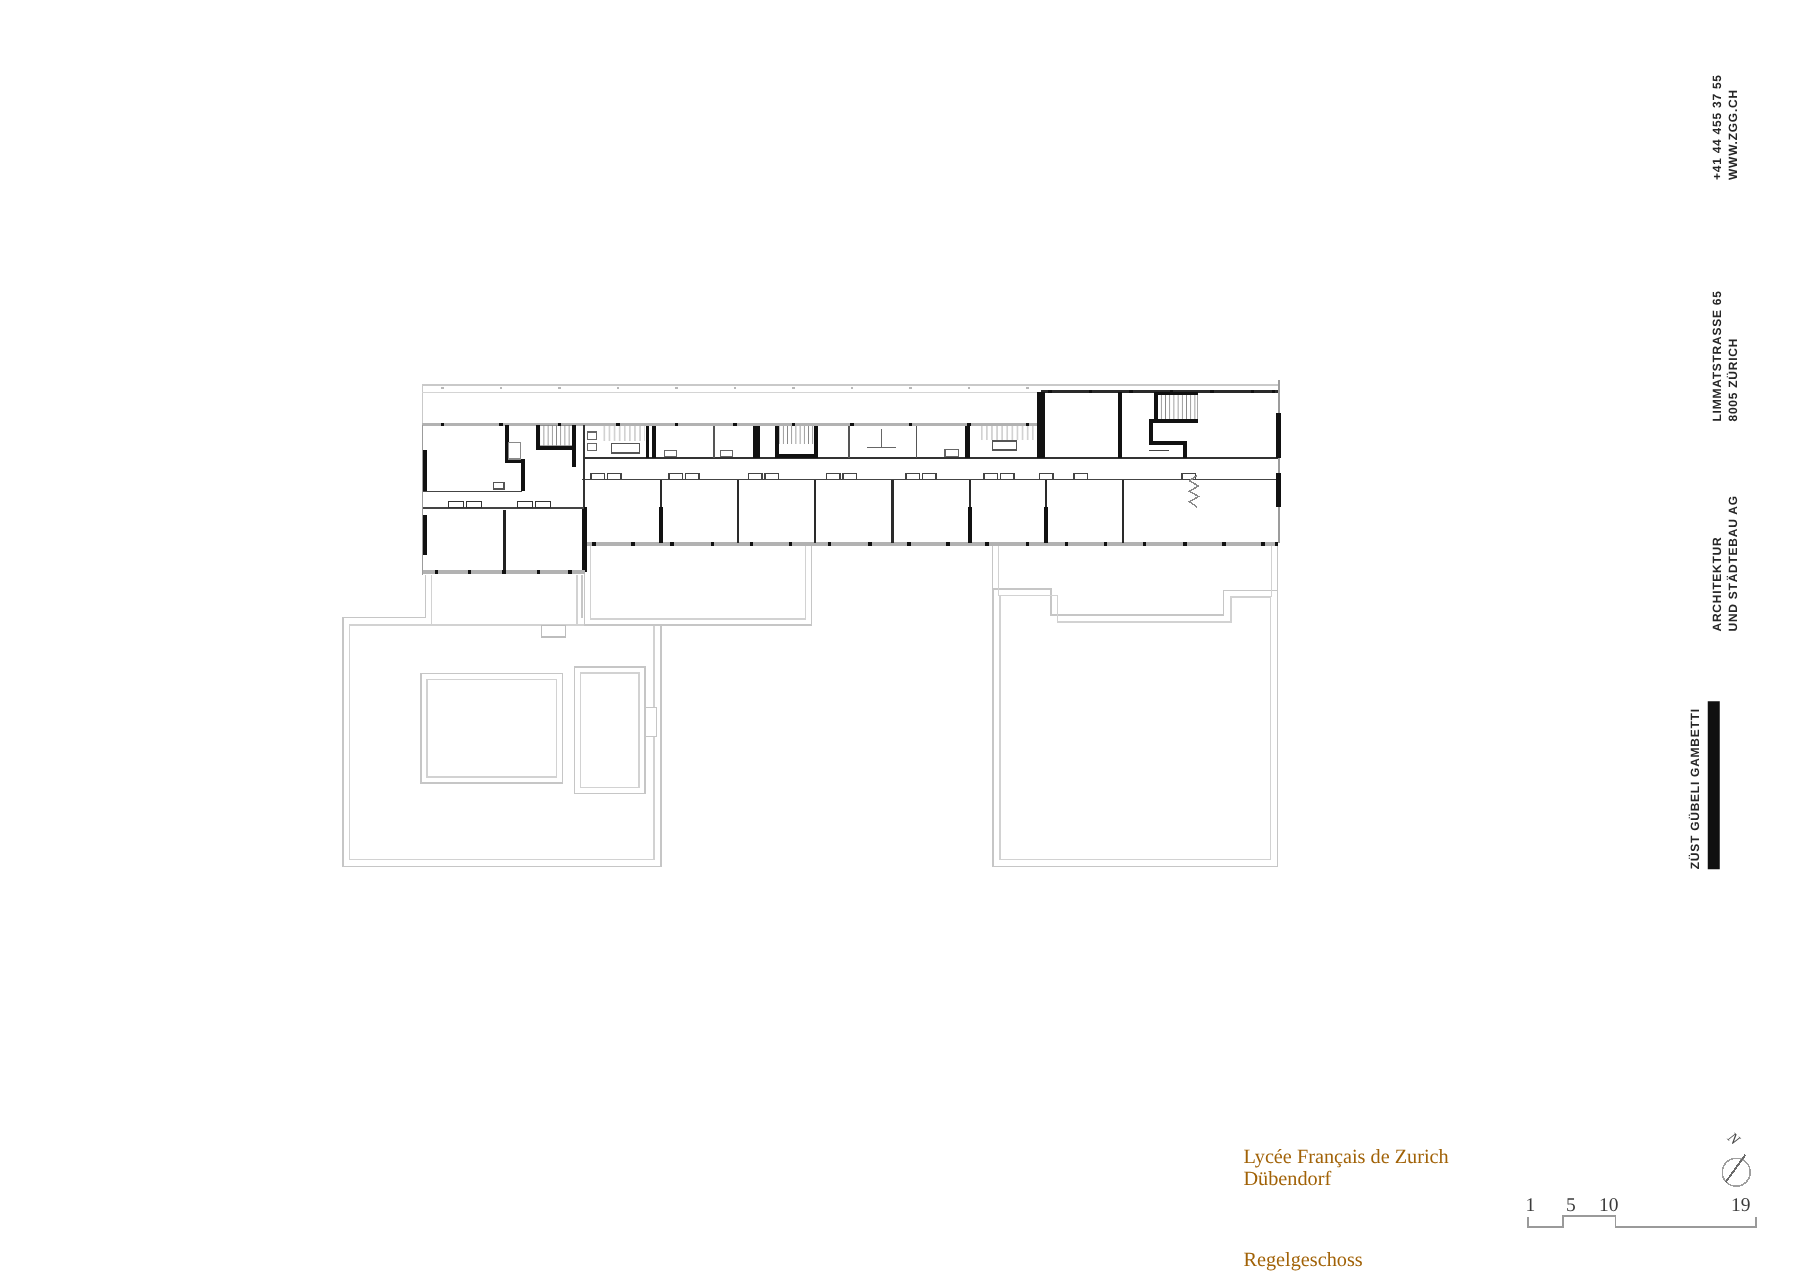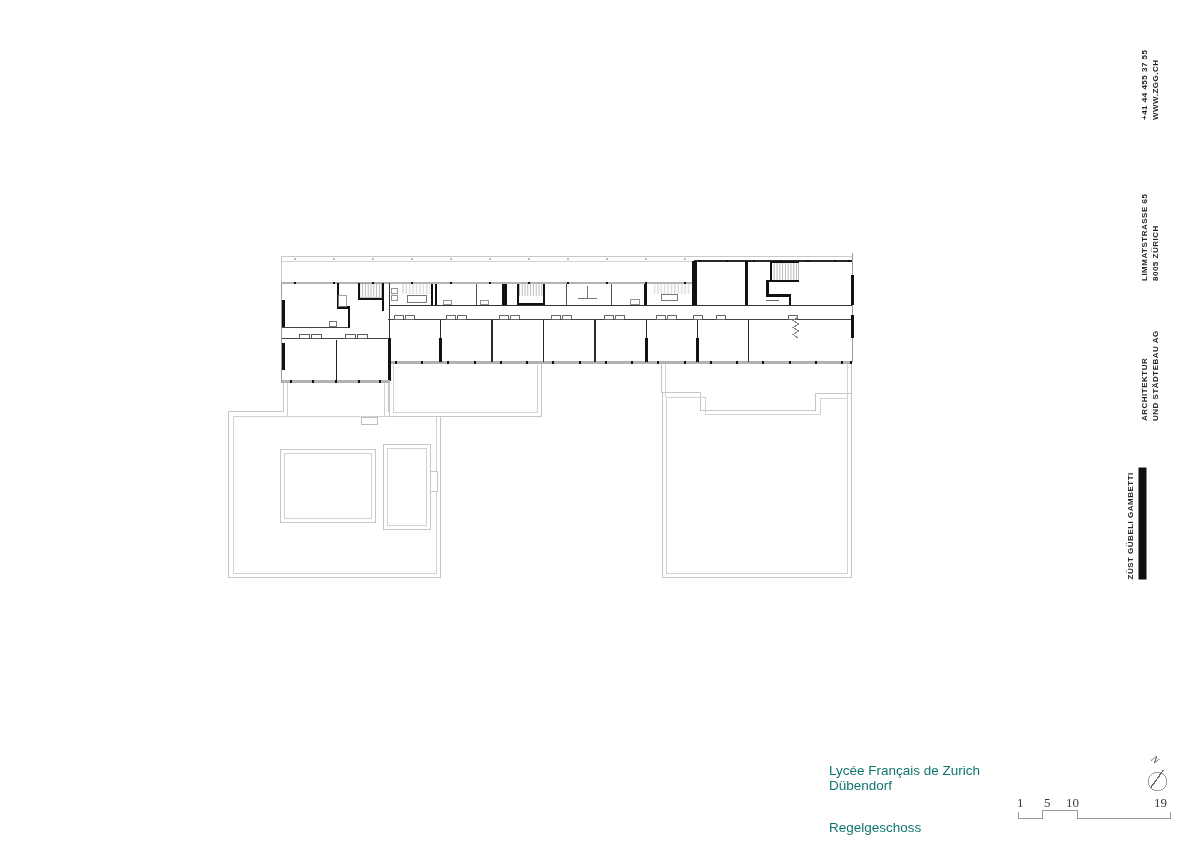--- a/index.html
+++ b/index.html
@@ -1,22 +1,22 @@
 <!DOCTYPE html>
 <html><head>
 <meta charset="utf-8">
 <style>
   html,body{margin:0;padding:0;background:#ffffff;}
   .sheet{position:relative;width:1200px;height:848px;background:#fff;overflow:hidden;
          font-family:"Liberation Sans",sans-serif;}
   svg.lines{position:absolute;left:0;top:0;}
   
-  .titleblock{position:absolute;left:829px;top:764px;color:#0f766e;
-              font-family:Liberation Sans, sans-serif;font-size:13.5px;line-height:14.5px;}
-  .titleblock .drawing{margin-top:28px;}
+  .titleblock{position:absolute;left:829px;top:764px;color:#a16207;
+              font-family:Liberation Serif, serif;font-size:13.5px;line-height:14.5px;}
+  .titleblock .drawing{margin-top:40px;}
   
   .scalenum{position:absolute;top:795px;color:#3b3b3b;
             font-family:"Liberation Serif","DejaVu Serif",serif;font-size:13px;}
   
   .north-n{position:absolute;left:1152px;top:754px;color:#4a4a4a;
            font-family:"Liberation Serif","DejaVu Serif",serif;font-size:10px;font-style:italic;
            transform:rotate(42deg);}
   
   .vblock{position:absolute;transform:rotate(-90deg);transform-origin:0 100%;
           color:#262626;font-weight:bold;font-size:8px;letter-spacing:.5px;

